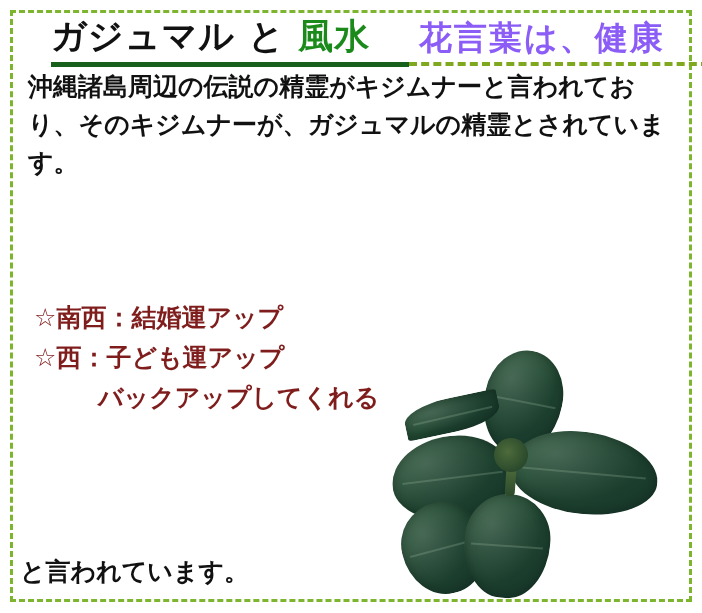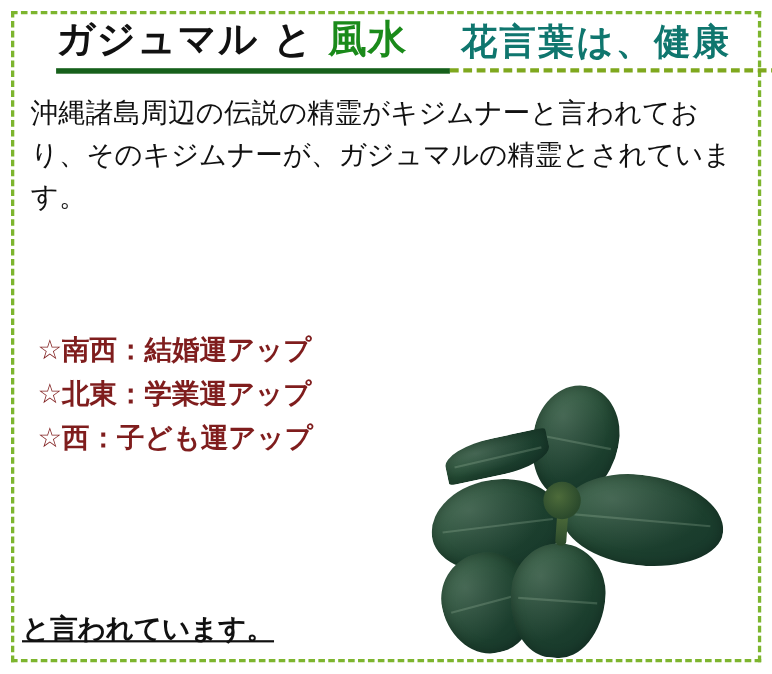--- a/index.html
+++ b/index.html
@@ -59,43 +59,43 @@
     height: 5px;
     background: #16601b;
   }
 
   .title-right {
     position: absolute;
     left: 396px;
     top: 2px;
     font-size: 33px;
     font-weight: bold;
-    color: #0f766e;
+    color: #8b5cf6;
     letter-spacing: 2px;
     white-space: nowrap;
     line-height: 44px;
   }
   .title-right-underline {
     position: absolute;
     left: 386px;
     top: 48px;
     width: 300px;
     height: 0px;
     border-top: 4px dashed #7fa81e;
   }
 
   
   .body-text {
     position: absolute;
     left: 28px;
-    top: 84px;
+    top: 68px;
     width: 648px;
     color: #111111;
     font-size: 25px;
-    font-weight: normal;
+    font-weight: bold;
     line-height: 38px;
     letter-spacing: 0px;
   }
   .para {
     margin: 0 0 16px 0;
   }
   .para.p2 { margin-top: 18px; }
 
   .bullets {
     position: absolute;
@@ -114,21 +114,20 @@
   }
   .closing {
     position: absolute;
     left: 20px;
     top: 553px;
     color: #111111;
     font-size: 25px;
     font-weight: bold;
     line-height: 38px;
     white-space: nowrap;
-    text-decoration: underline;
   }
 
   
   .plant {
     position: absolute;
     left: 398px;
     top: 350px;
     width: 300px;
     height: 250px;
   }
@@ -224,22 +223,22 @@
     <div class="title-right">花言葉は、健康</div>
     <div class="title-right-underline"></div>
   </div>
 
   <div class="body-text">
     <p class="para p1">沖縄諸島周辺の伝説の精霊がキジムナーと言われており、そのキジムナーが、ガジュマルの精霊とされています。</p>
   </div>
 
   <div class="bullets">
     <div class="bullet">☆南西：結婚運アップ</div>
-    <div class="bullet">☆北東：学業運アップ</div>
     <div class="bullet">☆西：子ども運アップ</div>
+    <div class="bullet-indent">バックアップしてくれる</div>
   </div>
 
   <div class="closing">と言われています。</div>
 
   <div class="plant">
     <div class="leaf leaf-1"></div>
     <div class="leaf leaf-2"></div>
     <div class="leaf leaf-3"></div>
     <div class="leaf leaf-4"></div>
     <div class="leaf leaf-5"></div>

